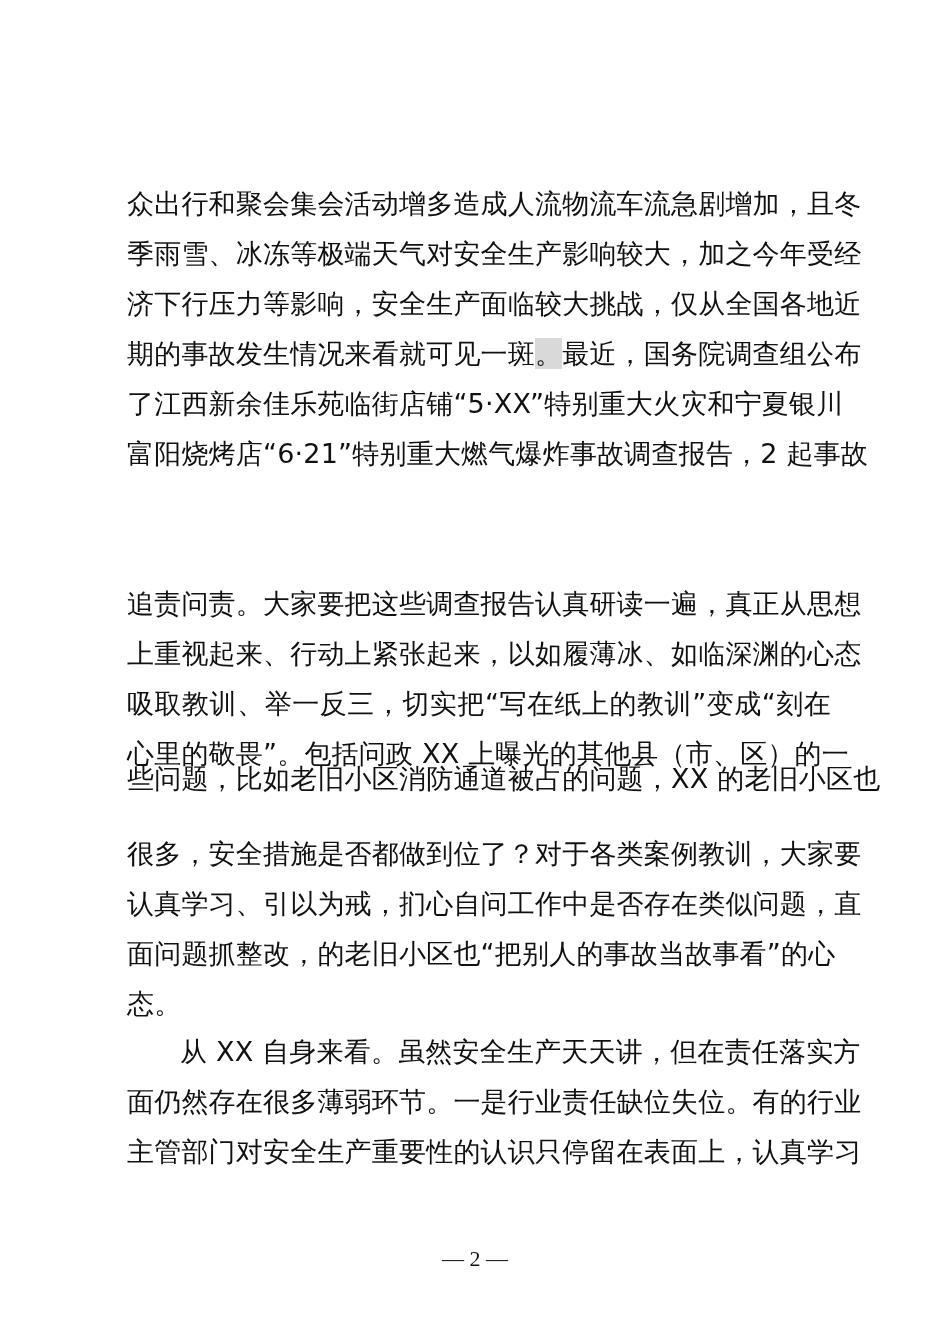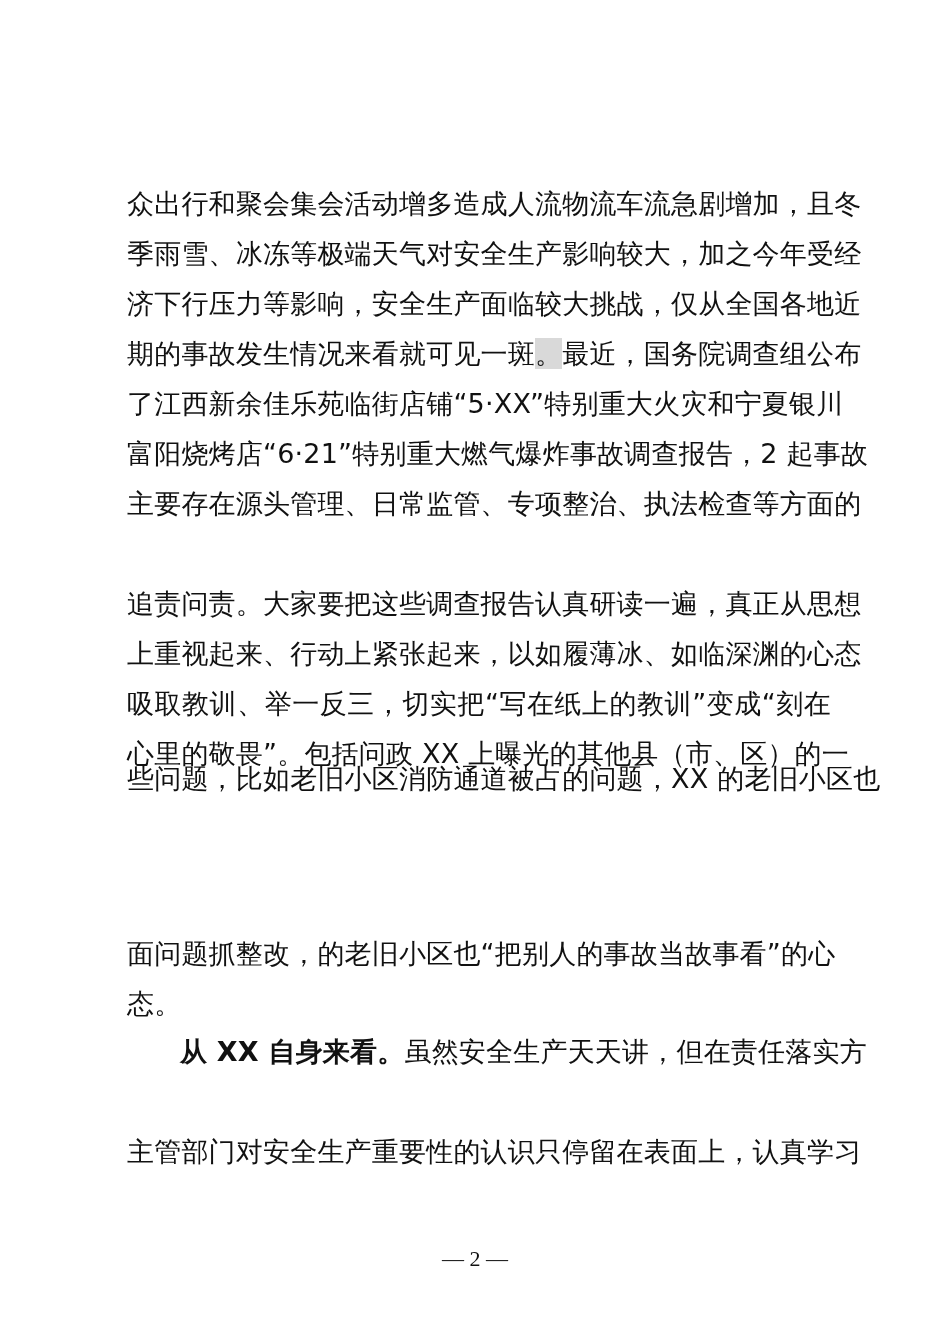--- a/index.html
+++ b/index.html
@@ -16,44 +16,46 @@
     font-size: 27px;
     line-height: 34px;
     color: #111111;
     white-space: nowrap;
     text-align: justify;
     text-align-last: justify;
     letter-spacing: 0.2px;
   }
   .line.last { text-align-last: left; }
   .line.indent { left: 180px; width: 651px; }
-  .b { font-weight: bold; margin-top: 14px; }
+  .b { font-weight: normal; margin-top: 14px; }
   .hl { background: #d9d9d9; }
   .footer {
     position: absolute; left: 0; width: 950px; top: 1246px; text-align: center;
     font-family: "Liberation Serif", "DejaVu Serif", serif; font-size: 22px; color: #111;
   }
 </style>
 </head>
 <body>
 
 <div class="page">
 
   <div class="line" style="top:187px">众出行和聚会集会活动增多造成人流物流车流急剧增加，且冬</div>
   <div class="line" style="top:237px">季雨雪、冰冻等极端天气对安全生产影响较大，加之今年受经</div>
   <div class="line" style="top:337px"><span>期的事故发生情况来看就可见一斑</span><span class="hl">。</span><span>最近，国务院调查组公布</span></div>
   <div class="line" style="top:287px">济下行压力等影响，安全生产面临较大挑战，仅从全国各地近</div>
   <div class="line" style="top:387px">了江西新余佳乐苑临街店铺“5·XX”特别重大火灾和宁夏银川</div>
   <div class="line" style="top:437px">富阳烧烤店“6·21”特别重大燃气爆炸事故调查报告，2 起事故</div>
-  <div class="line" style="top:487px">主要存在源头管理、日常监管、专项整治、执法检查等方面的</div>
   <div class="line" style="top:587px">追责问责。大家要把这些调查报告认真研读一遍，真正从思想</div>
   <div class="line" style="top:687px">吸取教训、举一反三，切实把“写在纸上的教训”变成“刻在</div>
   <div class="line" style="top:637px">上重视起来、行动上紧张起来，以如履薄冰、如临深渊的心态</div>
   <div class="line" style="top:737px">心里的敬畏”。包括问政 XX 上曝光的其他县（市、区）的一</div>
   <div class="line" style="top:762px">些问题，比如老旧小区消防通道被占的问题，XX 的老旧小区也</div>
+  <div class="line" style="top:837px">很多，安全措施是否都做到位了？对于各类案例教训，大家要</div>
+  <div class="line" style="top:887px">认真学习、引以为戒，扪心自问工作中是否存在类似问题，直</div>
   <div class="line" style="top:937px">面问题抓整改，的老旧小区也“把别人的事故当故事看”的心</div>
   <div class="line last" style="top:987px">态。</div>
 
   <div class="line indent" style="top:1035px"><span class="b">从 XX 自身来看。</span><span>虽然安全生产天天讲，但在责任落实方</span></div>
+  <div class="line" style="top:1085px"><span>面仍然存在很多薄弱环节。</span><span class="b">一是行业责任缺位失位。</span><span>有的行业</span></div>
   <div class="line" style="top:1135px">主管部门对安全生产重要性的认识只停留在表面上，认真学习</div>
 
   <div class="footer">— 2 —</div>
 </div>
 
 </body></html>

